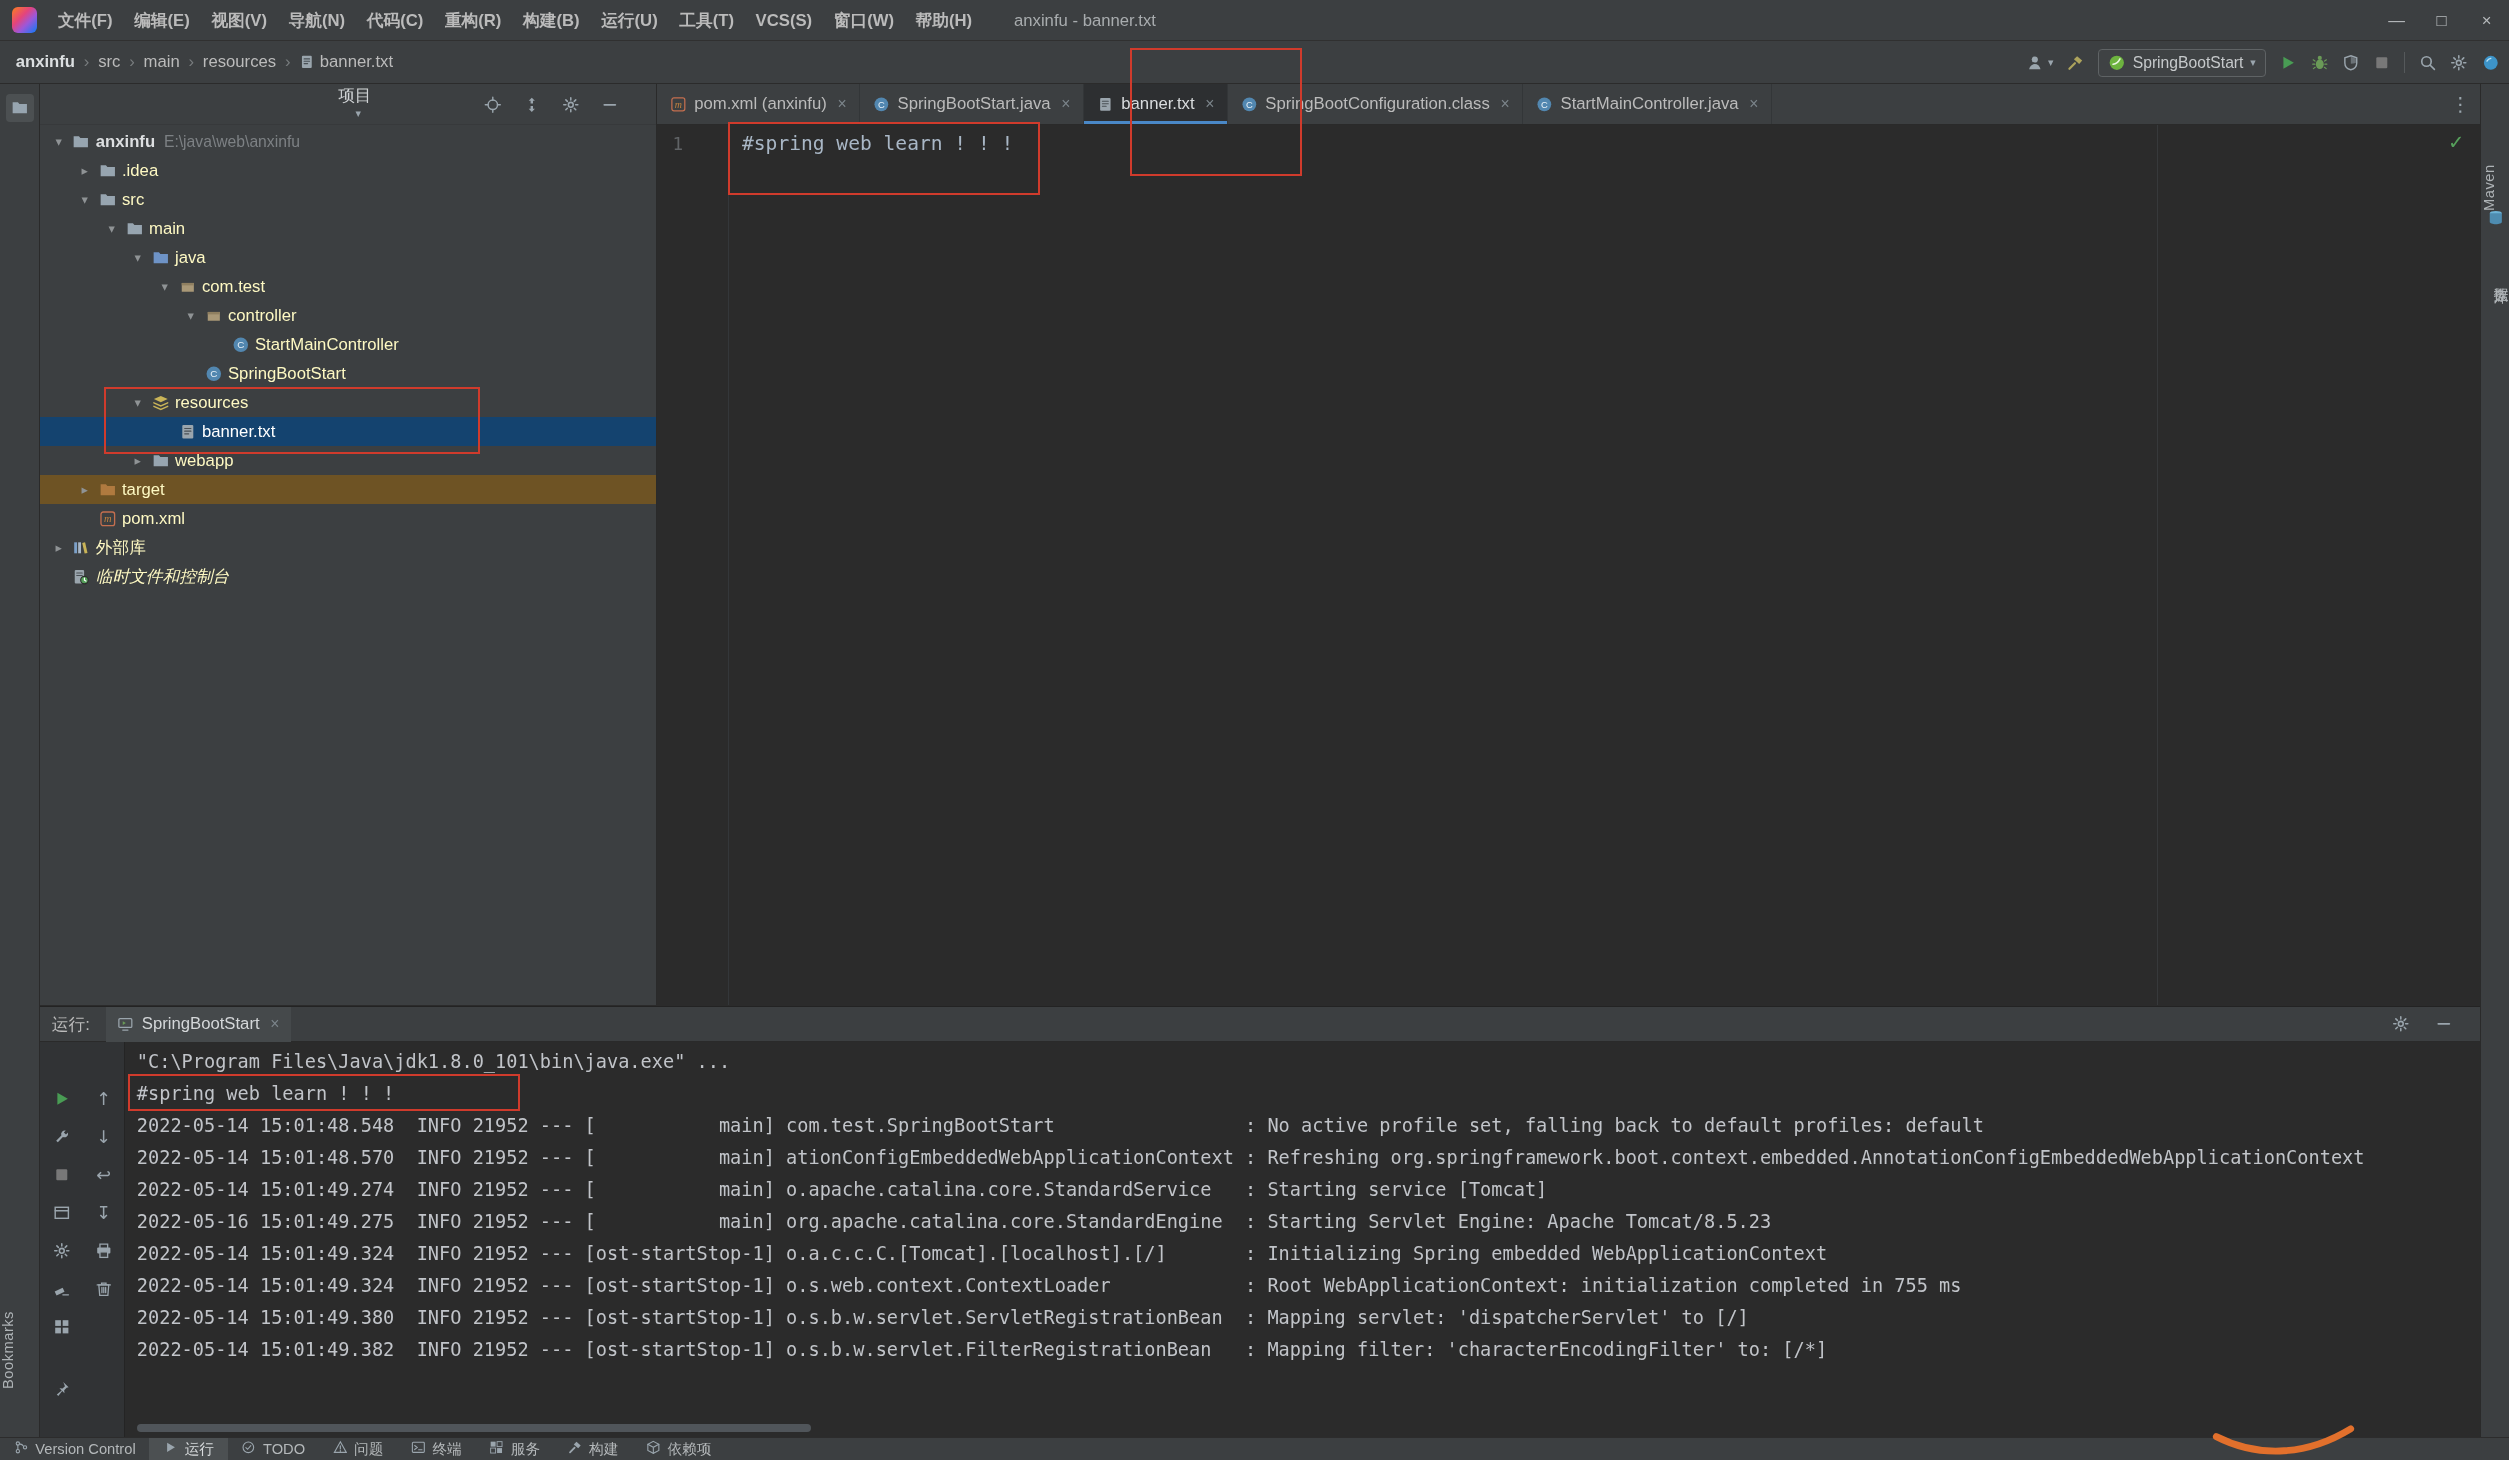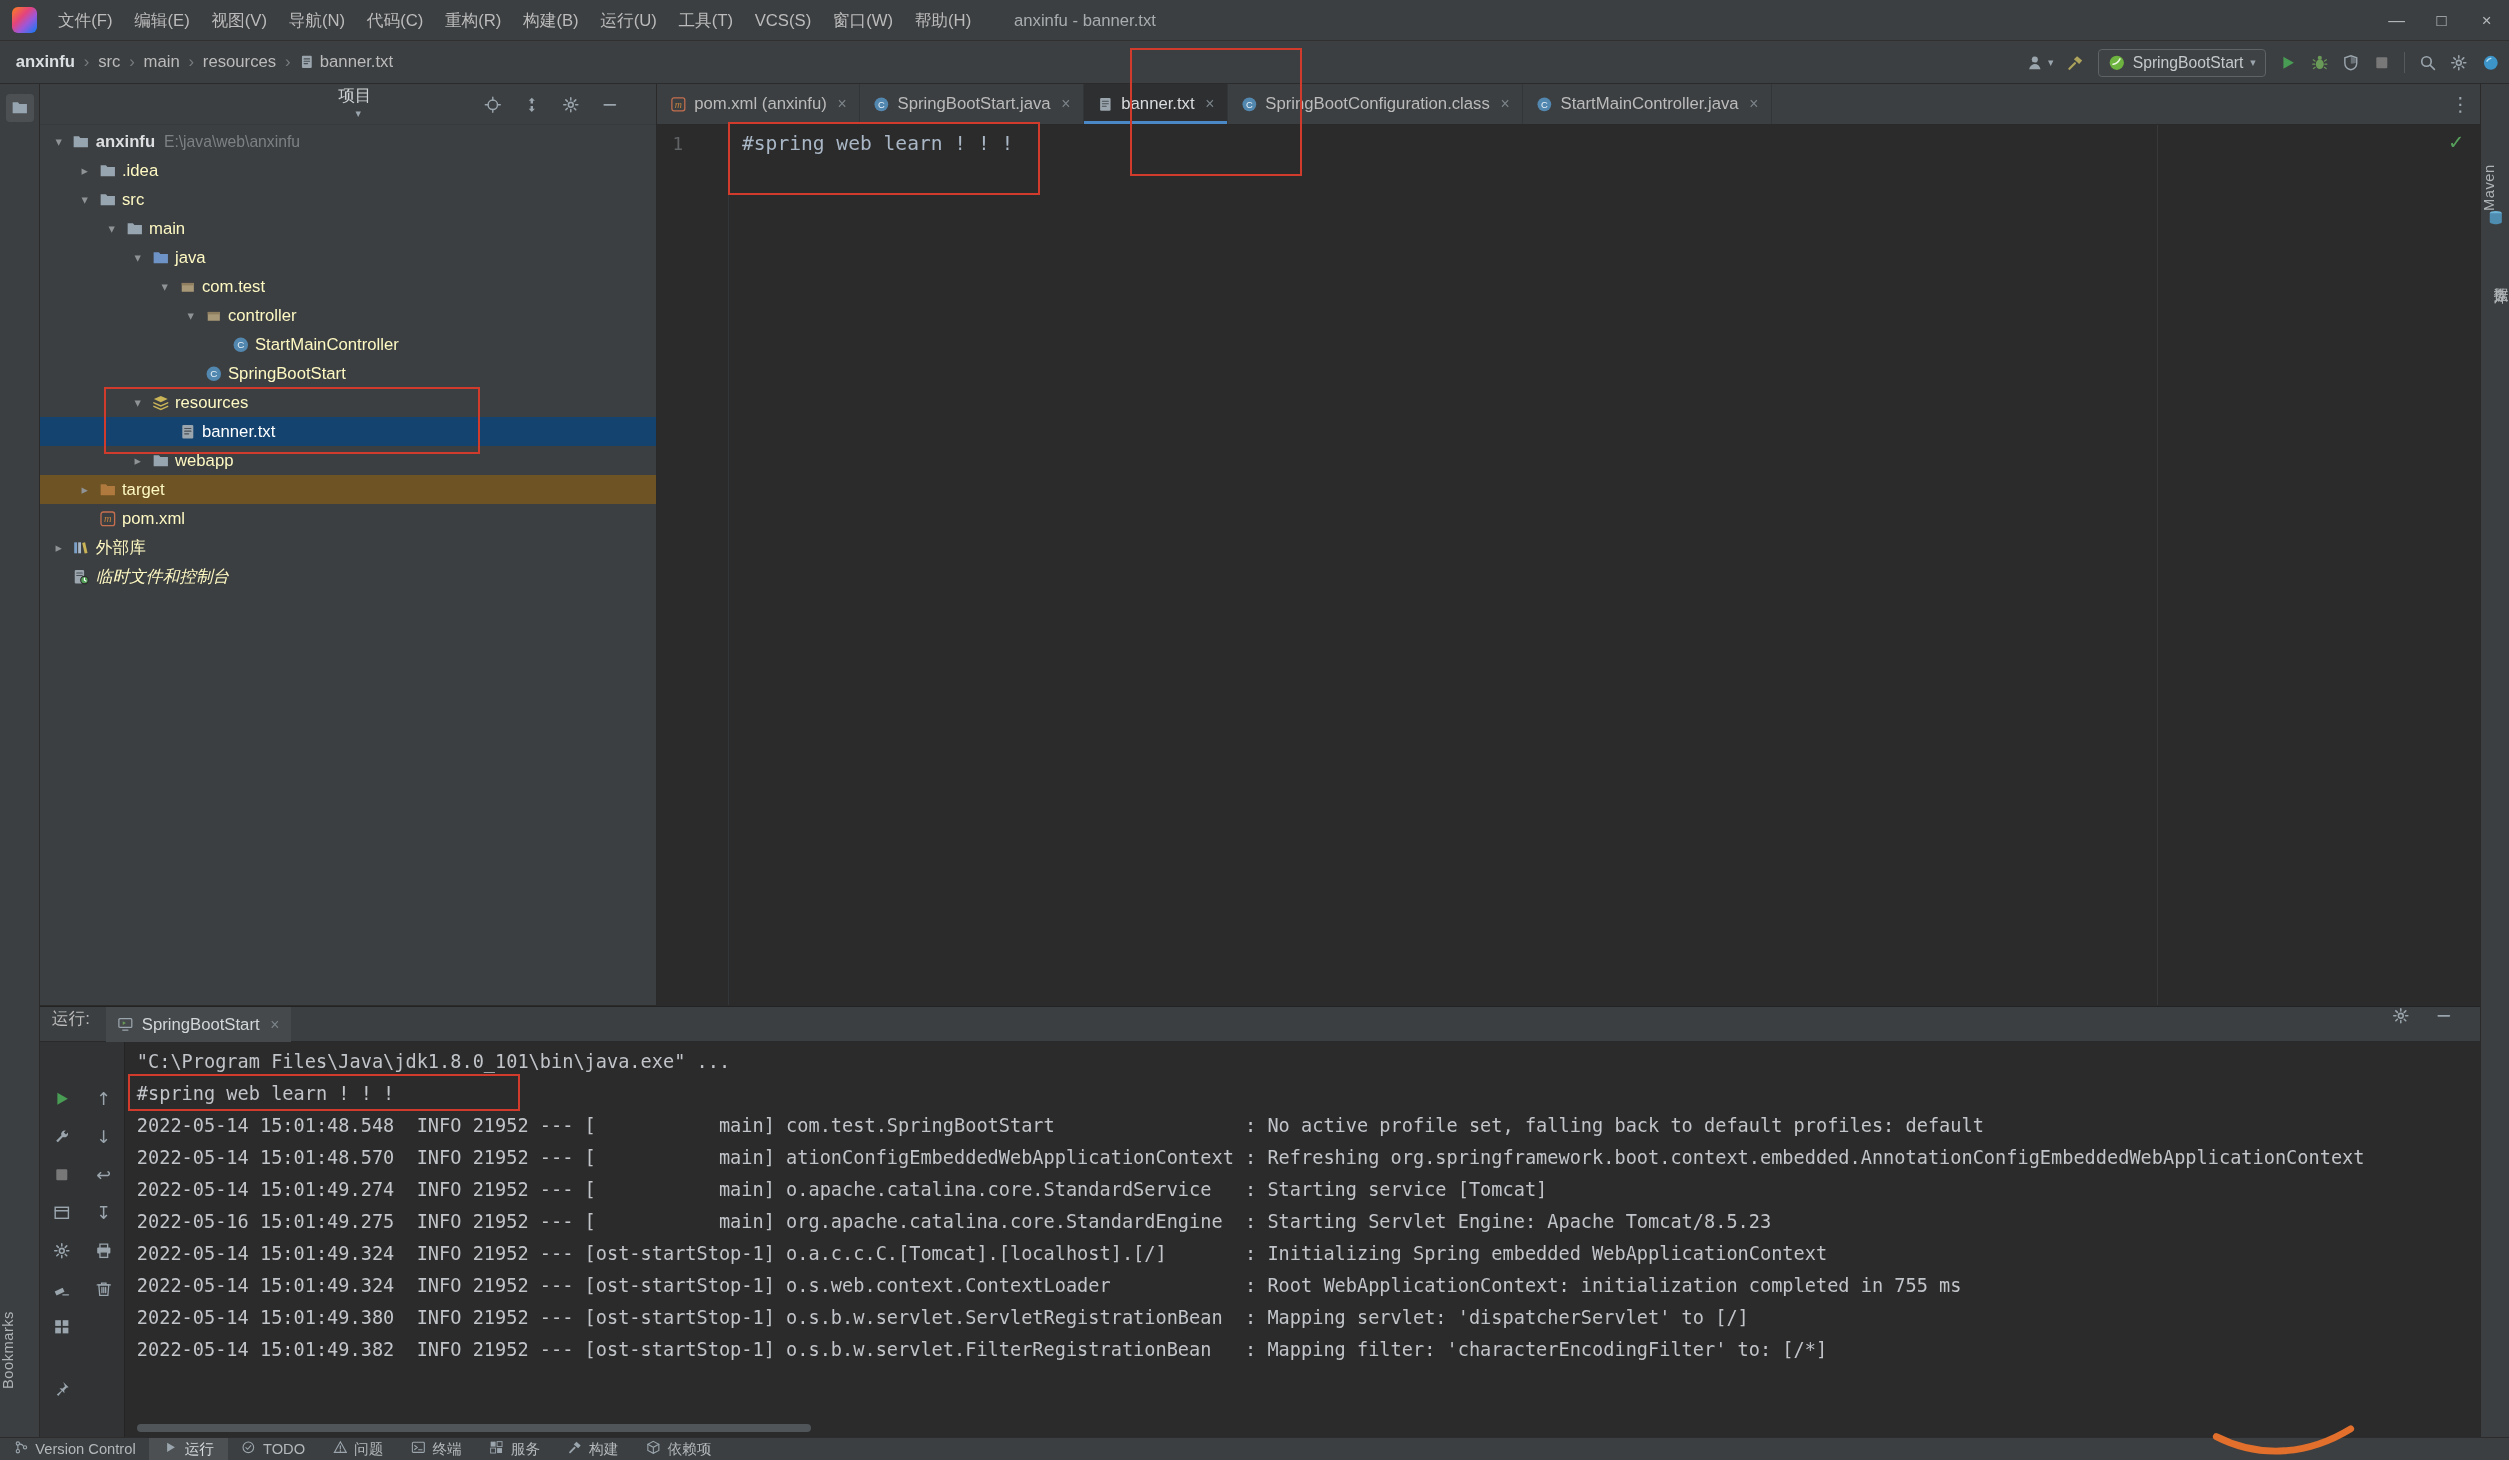--- a/index.html
+++ b/index.html
@@ -10,21 +10,21 @@
   }
   *{margin:0;padding:0;box-sizing:border-box;}
   html,body{width:2509px;height:1460px;overflow:hidden;}
   body{position:relative;background:var(--bg-editor);font-family:"Liberation Sans",sans-serif;color:var(--text);-webkit-font-smoothing:antialiased;}
   .icon svg{width:17.6px;height:17.6px;display:block;}
   .gly{display:inline-block;font-family:"DejaVu Sans",sans-serif;color:#9AA5AD;}
 
   
   #titlebar{position:absolute;left:0;top:0;width:2509px;height:41px;background:var(--bg-panel);border-bottom:1px solid #303030;display:flex;align-items:center;}
   #app-logo{width:25.5px;height:25.5px;border-radius:5.9px;margin:0 9.8px 0 11.8px;background:linear-gradient(135deg,#fc801d 0%,#e4447c 38%,#9e57d8 62%,#087cfa 100%);}
-  #menu-bar{display:flex;align-items:center;height:41px;}
+  #menu-bar{display:flex;align-items:center;height:41px;font-weight:bold;}
   .menu-item{padding:0 10.8px;font-size:16.7px;line-height:41px;color:var(--text);cursor:default;}
   #window-title{position:absolute;left:1014px;top:0;line-height:41px;font-size:16.7px;color:#a8acae;}
   #window-controls{position:absolute;right:0;top:0;height:41px;display:flex;}
   .win-btn{width:45px;height:41px;display:flex;align-items:center;justify-content:center;font-size:16.7px;color:#b6babc;}
 
   
   #navbar{position:absolute;left:0;top:41px;width:2509px;height:43px;background:var(--bg-panel);border-bottom:1px solid #2b2b2b;display:flex;align-items:center;}
   #breadcrumbs{display:flex;align-items:center;padding-left:15.7px;font-size:16.7px;gap:3.9px;}
   .bc-item{display:flex;align-items:center;gap:4.9px;color:var(--text);}
   .bc-item.bold{color:#dcdfe1;font-weight:bold;}
@@ -79,21 +79,21 @@
   #tab-more{position:absolute;right:9.8px;top:0;height:41px;display:flex;align-items:center;font-size:19.6px;color:#9AA5AD;}
   #editor-body{position:absolute;left:0;top:41px;right:0;bottom:0;}
   #gutter{position:absolute;left:0;top:0;bottom:0;width:72px;border-right:1px solid #34373a;}
   #line-num{position:absolute;top:2.9px;right:45px;font-family:"DejaVu Sans Mono",monospace;font-size:17.6px;line-height:32px;color:#606366;}
   #code-line{position:absolute;left:85px;top:2.9px;font-family:"DejaVu Sans Mono",monospace;font-size:19.6px;line-height:32px;color:#a9b7c6;white-space:pre;}
   #margin-guide{position:absolute;left:1500px;top:0;bottom:0;width:1px;background:#37393b;}
   #inspect-ok{position:absolute;right:15.7px;top:5.9px;color:#56a05b;font-size:19.6px;font-family:"DejaVu Sans",sans-serif;}
 
   
   #run-panel{position:absolute;left:40px;top:1006px;width:2440px;height:431px;background:var(--bg-editor);border-top:1px solid #232323;}
-  #run-header{height:35px;background:var(--bg-panel);border-bottom:1px solid var(--border);display:flex;align-items:flex-start;}
+  #run-header{height:35px;background:var(--bg-panel);border-bottom:1px solid var(--border);display:flex;align-items:center;}
   #run-label{margin-left:11.8px;font-size:16.7px;color:var(--text);}
   #run-tab{display:flex;align-items:center;gap:7.8px;height:35px;padding:0 11.8px;margin-left:15.7px;background:#45494b;font-size:16.7px;color:#d4d7d9;}
   #run-tab .icon svg{width:16.7px;height:16.7px;}
   #run-header-actions{margin-left:auto;margin-right:27.4px;display:flex;align-items:center;gap:25.5px;}
   #run-toolbar{position:absolute;left:0;top:35px;bottom:0;width:85px;background:var(--bg-toolcol);border-right:1px solid #242424;}
   .cbtn-col{position:absolute;top:38px;display:flex;flex-direction:column;}
   #cbtn-col1{left:1px;}
   #cbtn-col2{left:43px;}
   .cbtn{width:41px;height:38px;display:flex;align-items:center;justify-content:center;cursor:pointer;}
   .cbtn svg{width:17.6px;height:17.6px;}

